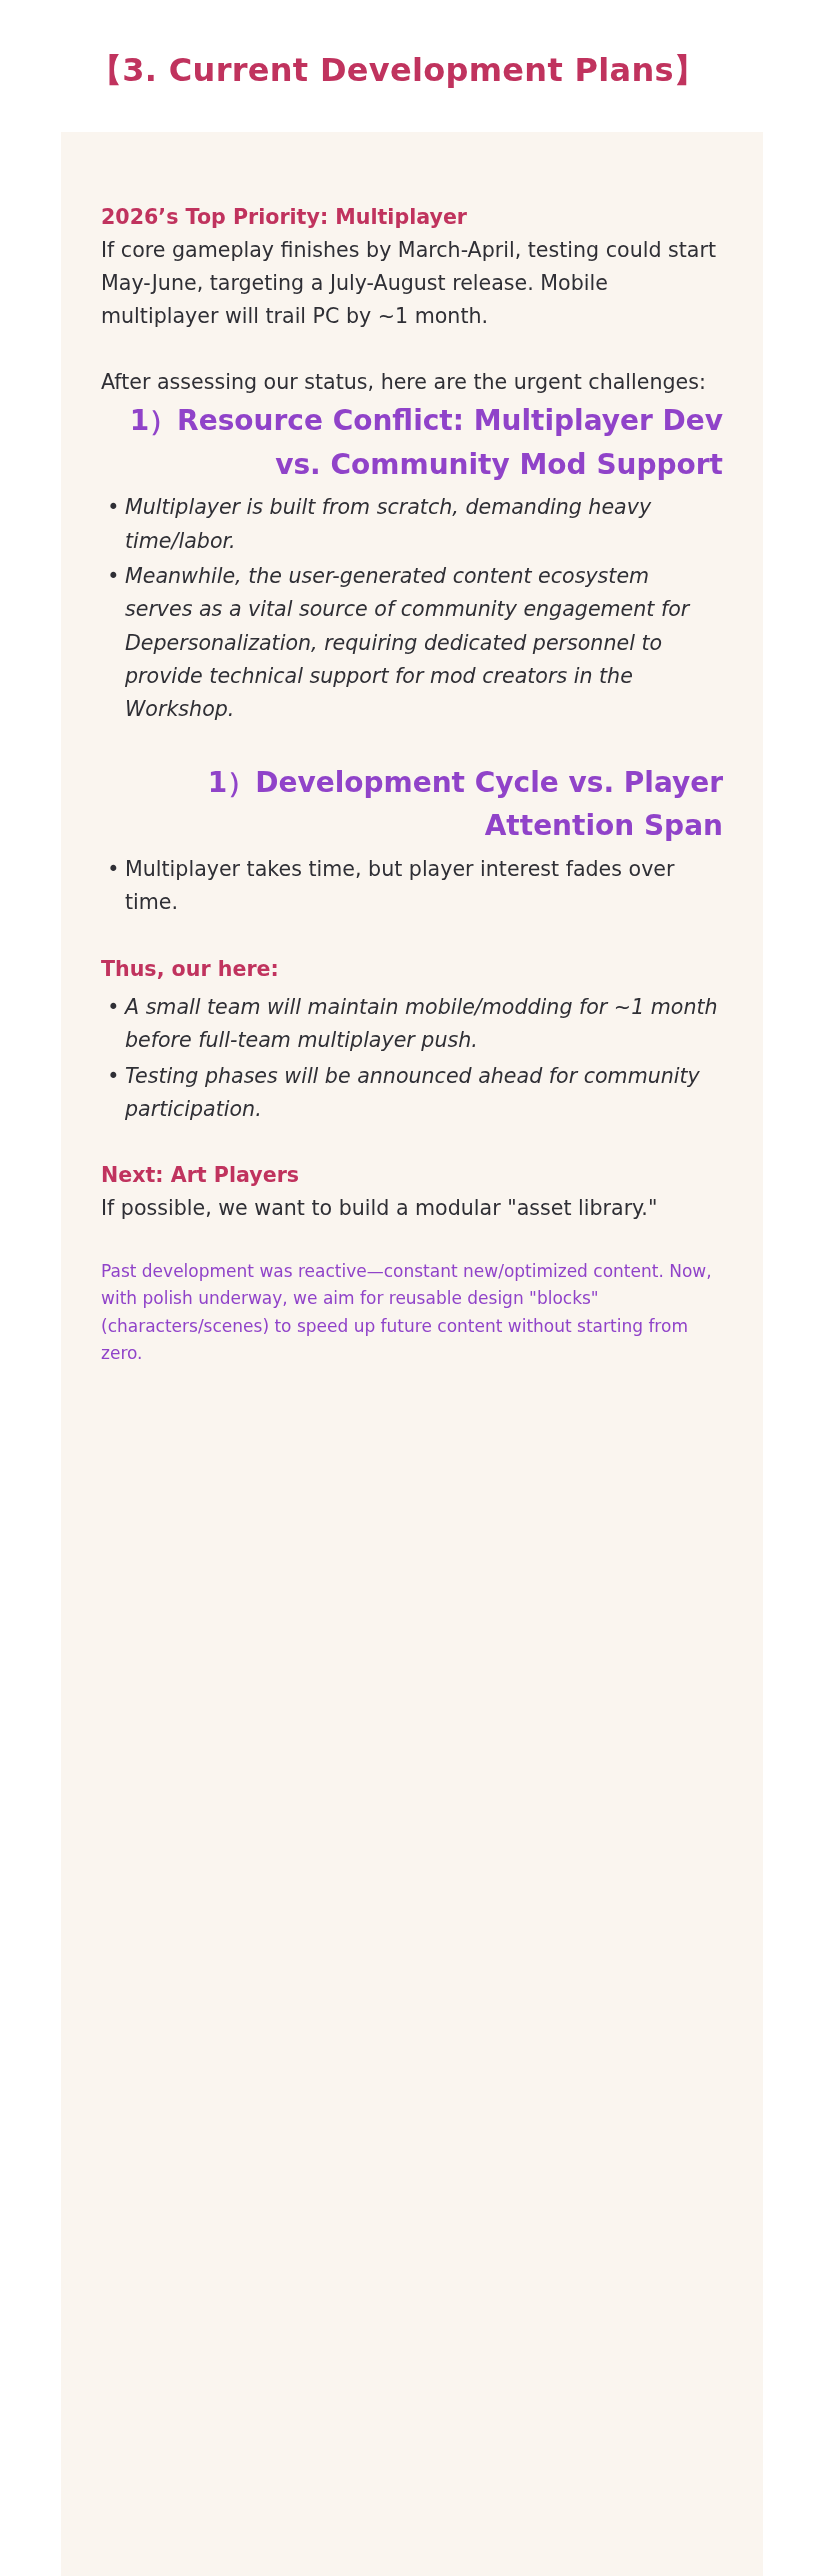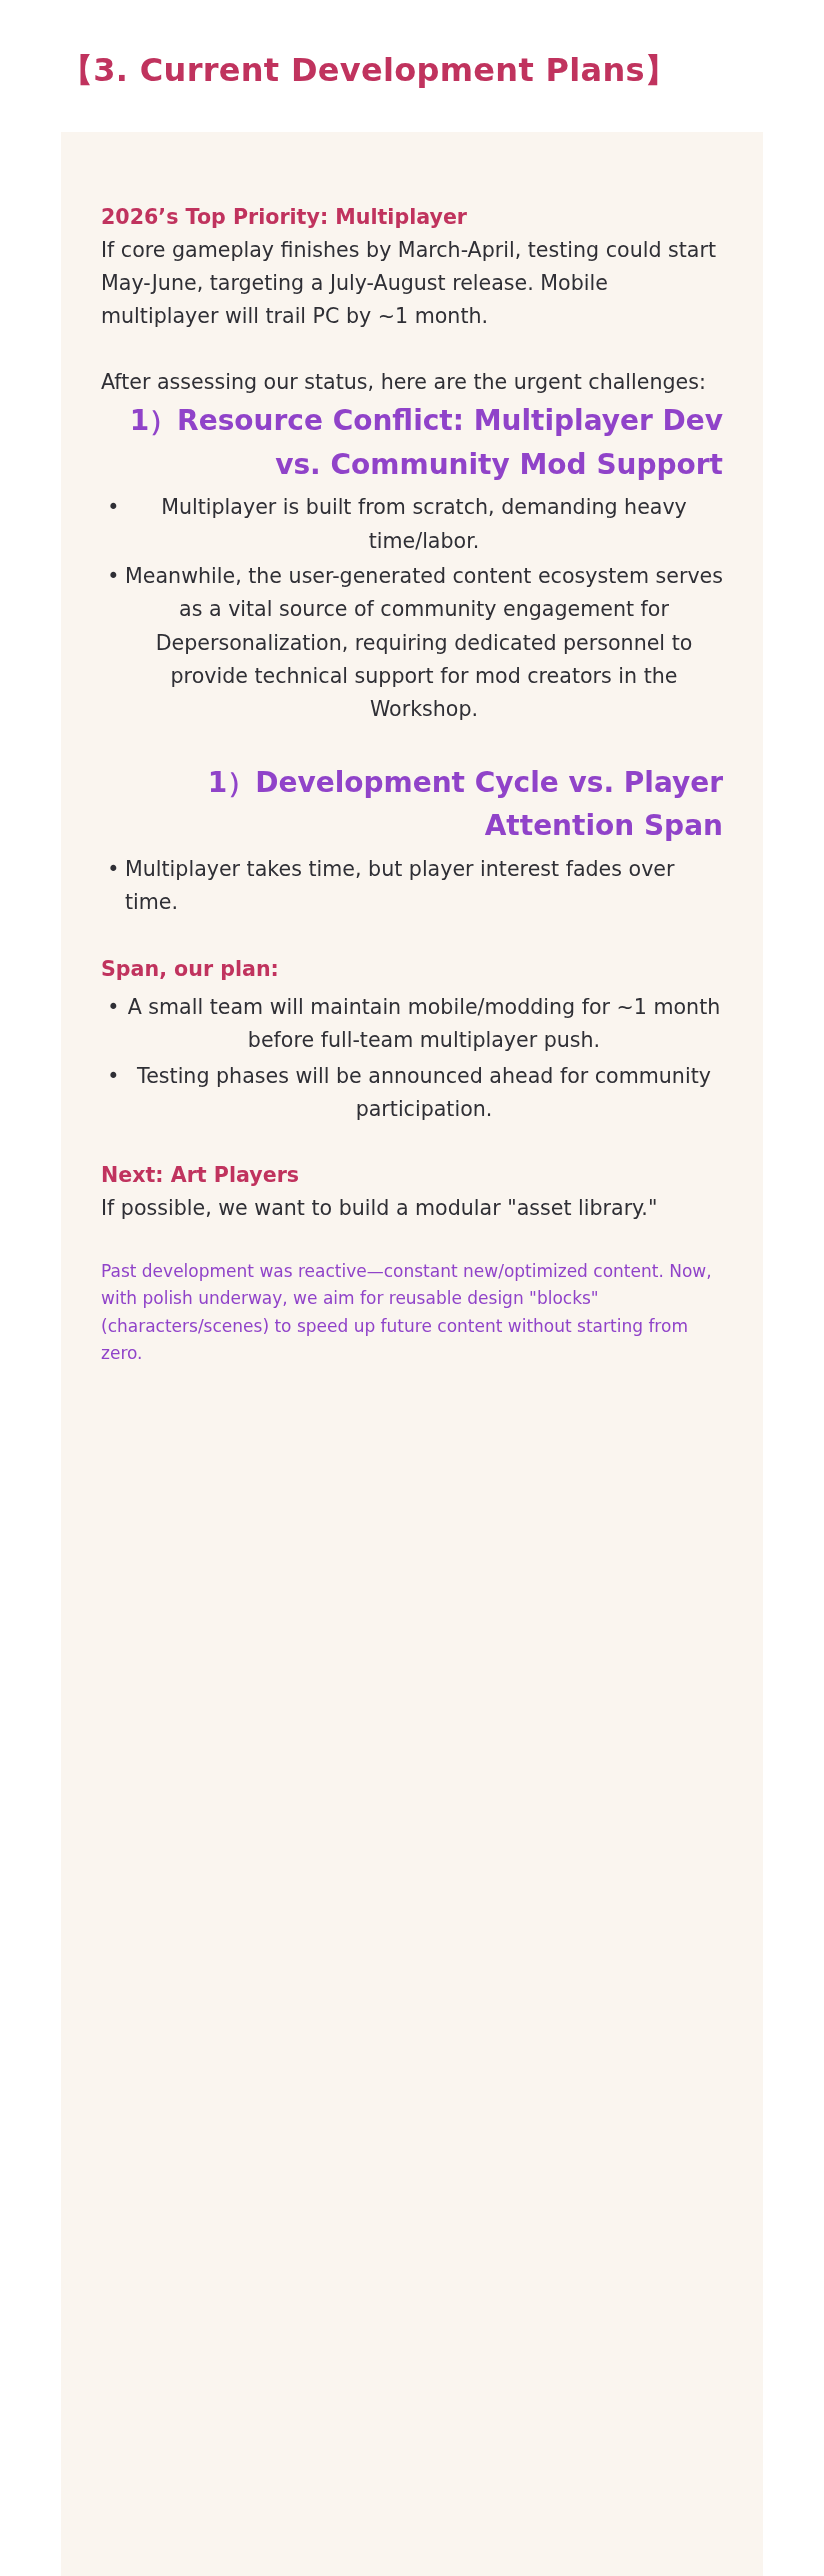--- a/index.html
+++ b/index.html
@@ -17,20 +17,21 @@
     padding: 0;
     background: #ffffff;
   }
   .doc-title {
     font-size: 32px;
     font-weight: 700;
     color: #c0335e;
     letter-spacing: 0.3px;
     padding: 30px 0 20.6px 61px;
     line-height: 1.2;
+    margin-left: 29px;
   }
   .card {
     margin: 0 61px 0 61px;
     background: #faf5ef;
     box-sizing: border-box;
     padding: 38px 40px 49px 40px;
     min-height: 2524px;
   }
   .para {
     font-size: 20.6px;
@@ -70,21 +71,21 @@
   ul.bullets li::before {
     content: "\2022";
     position: absolute;
     left: 6.2px;
     top: 0;
     font-size: 20.6px;
     color: #2f2f35;
     line-height: 1.62;
   }
   ul.bullets.italic li {
-    text-align: center;
+    font-style: italic;
   }
   .purple-block {
     font-size: 17px;
     line-height: 1.62;
     color: #9043c9;
     margin: 0;
   }
   .plain-block {
     font-size: 20.6px;
     line-height: 1.62;
@@ -119,21 +120,21 @@
 
     <div class="spacer-lg"></div>
 
     <p class="heading-purple">1）Development Cycle vs. Player Attention Span</p>
     <ul class="bullets">
       <li>Multiplayer takes time, but player interest fades over time.</li>
     </ul>
 
     <div class="spacer-lg"></div>
 
-    <p class="heading-pink">Span, our plan:</p>
+    <p class="heading-pink">Thus, our here:</p>
     <ul class="bullets italic">
       <li>A small team will maintain mobile/modding for ~1 month before full-team multiplayer push.</li>
       <li>Testing phases will be announced ahead for community participation.</li>
     </ul>
 
     <div class="spacer-lg"></div>
 
     <p class="heading-pink">Next: Art Players</p>
     <p class="para">If possible, we want to build a modular "asset library."</p>
 

